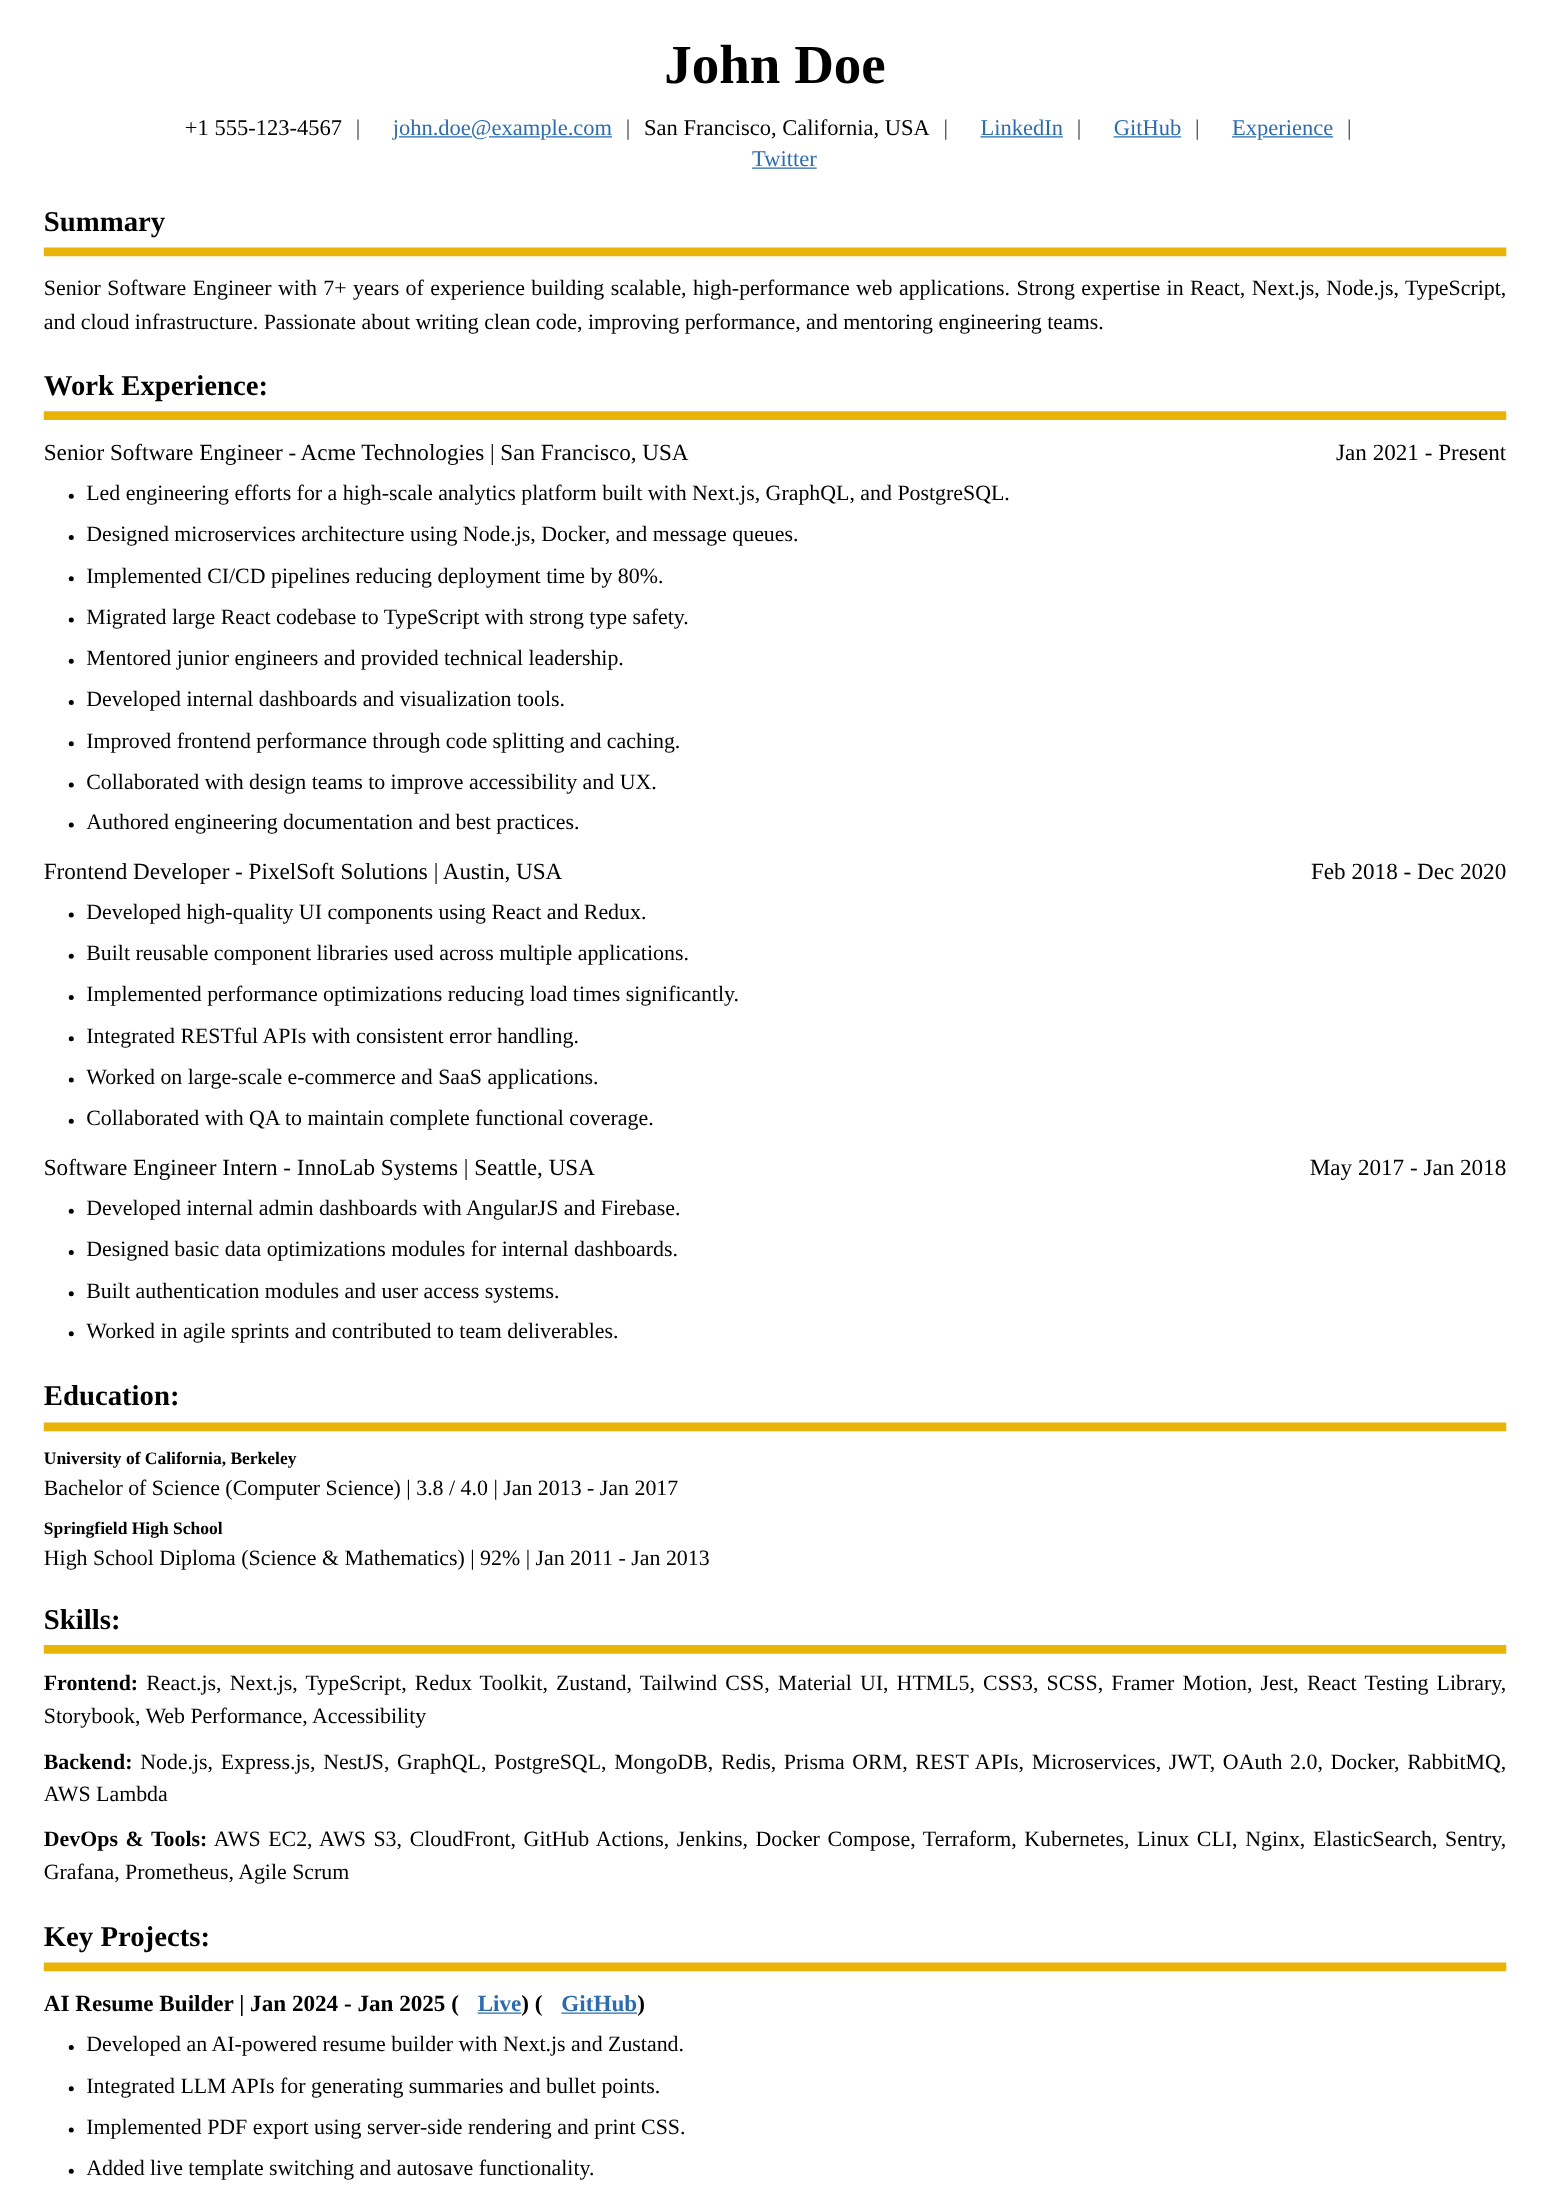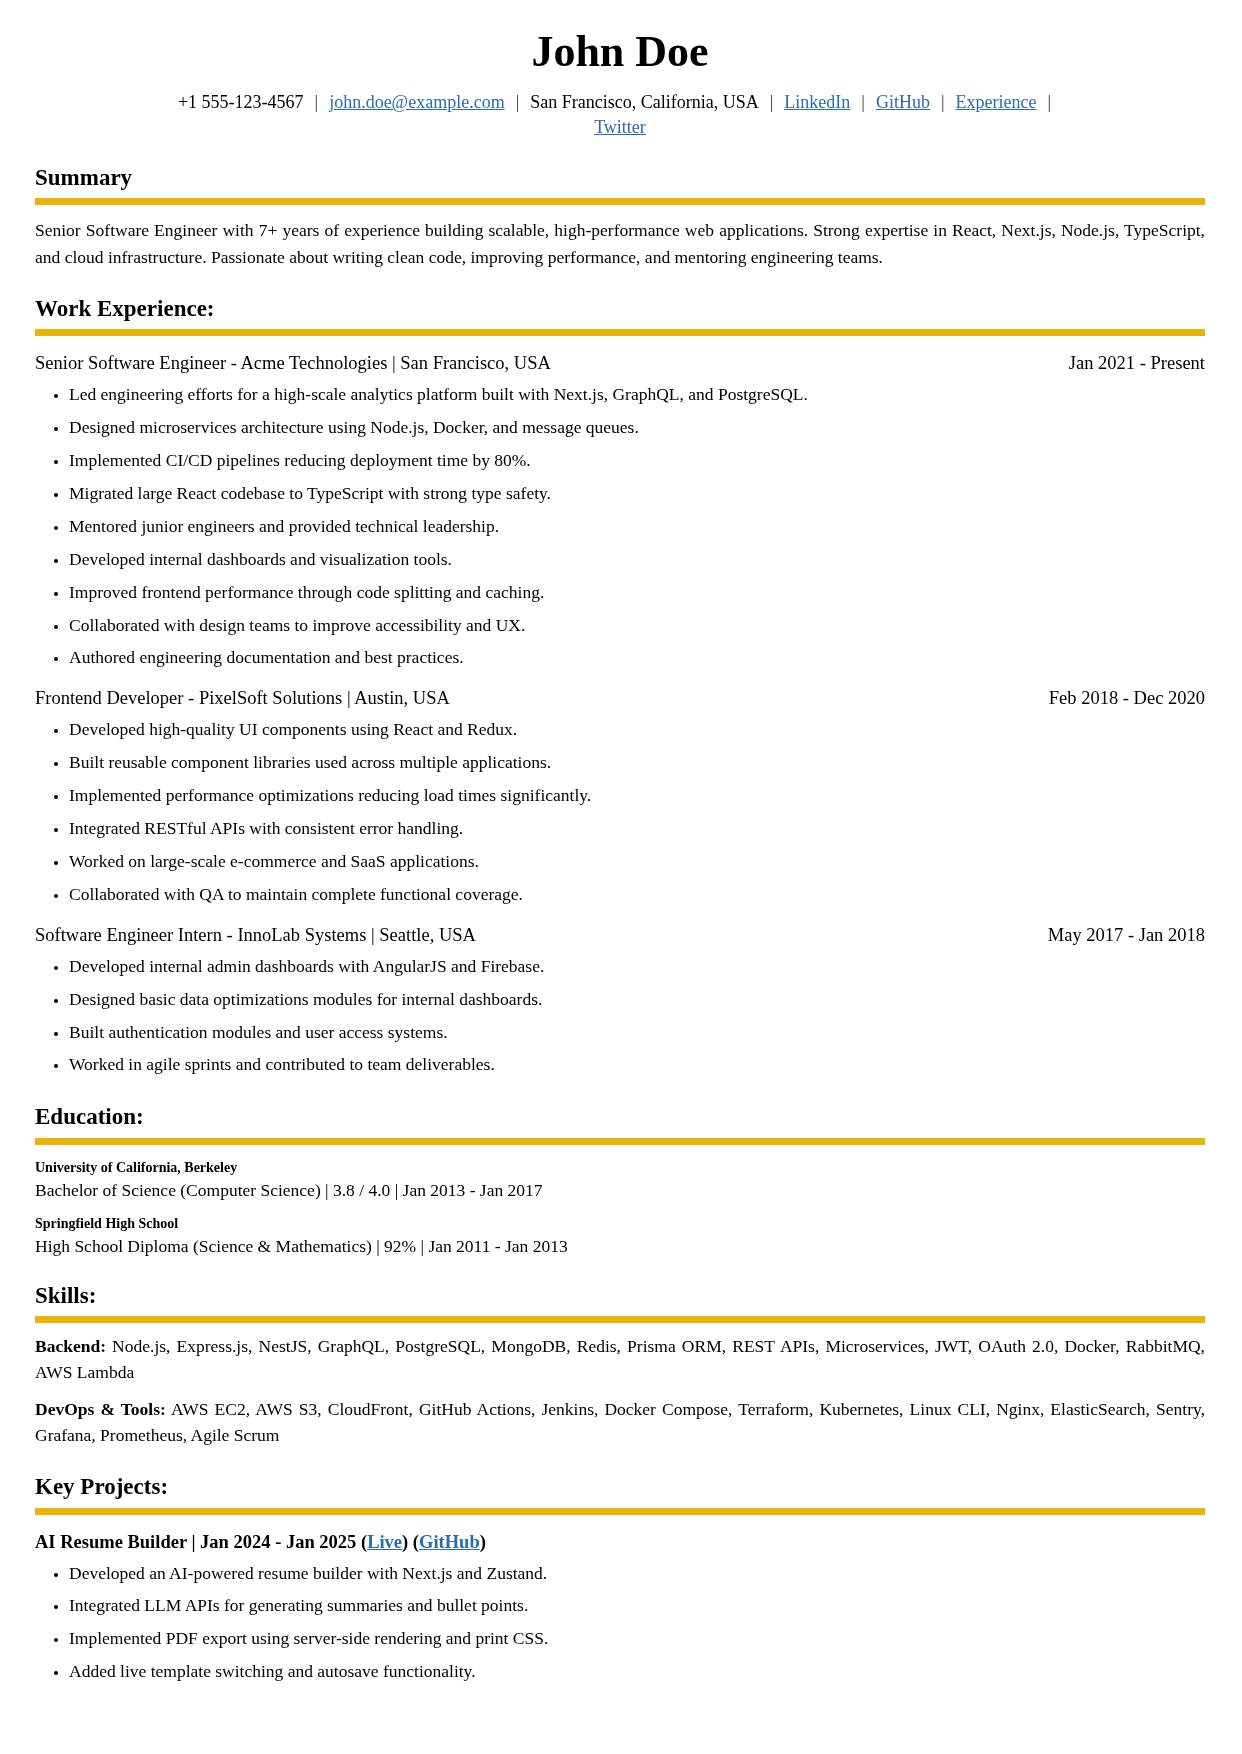--- a/index.html
+++ b/index.html
@@ -18,21 +18,21 @@
   .name {
     text-align: center;
     font-size: 44px;
     font-weight: bold;
     margin: 0 0 14px 0;
     line-height: 1.1;
   }
   .contact { text-align: center; font-size: 18px; line-height: 1.35; padding: 0 20px; }
   .contact-line { text-align: center; }
   .sep { color: #3a3a3a; margin: 0 11px; }
-  a.link { color: #2b6cb0; text-decoration: underline; cursor: pointer; }
+  a.link { color: #2b6cb0; text-decoration: underline; cursor: pointer; margin-left: 15px; }
 
   
   .section-title {
     font-size: 23px;
     font-weight: bold;
     margin: 26px 0 0 0;
     padding-bottom: 7px;
     border-bottom: 7px solid #eab308;
     line-height: 1.15;
   }
@@ -156,20 +156,21 @@
     <p class="school-name">University of California, Berkeley</p>
     <p class="school-detail">Bachelor of Science (Computer Science) | 3.8 / 4.0 | Jan 2013 - Jan 2017</p>
   </div>
   <div>
     <p class="school-name">Springfield High School</p>
     <p class="school-detail">High School Diploma (Science &amp; Mathematics) | 92% | Jan 2011 - Jan 2013</p>
   </div>
 
   <h2 class="section-title">Skills:</h2>
 
+  <p class="skill-line"><span class="skill-label">Frontend:</span><span> React.js, Next.js, TypeScript, Redux Toolkit, Zustand, Tailwind CSS, Material UI, HTML5, CSS3, SCSS, Framer Motion, Jest, React Testing Library, Storybook, Web Performance, Accessibility</span></p>
   <p class="skill-line"><span class="skill-label">Backend:</span><span> Node.js, Express.js, NestJS, GraphQL, PostgreSQL, MongoDB, Redis, Prisma ORM, REST APIs, Microservices, JWT, OAuth 2.0, Docker, RabbitMQ, AWS Lambda</span></p>
   <p class="skill-line"><span class="skill-label">DevOps &amp; Tools:</span><span> AWS EC2, AWS S3, CloudFront, GitHub Actions, Jenkins, Docker Compose, Terraform, Kubernetes, Linux CLI, Nginx, ElasticSearch, Sentry, Grafana, Prometheus, Agile Scrum</span></p>
 
   <h2 class="section-title">Key Projects:</h2>
 
   <div>
     <p class="project-title"><span>AI Resume Builder | Jan 2024 - Jan 2025 (</span><a class="link">Live</a><span>) (</span><a class="link">GitHub</a><span>)</span></p>
     <ul class="bullets">
       <li>Developed an AI-powered resume builder with Next.js and Zustand.</li>
       <li>Integrated LLM APIs for generating summaries and bullet points.</li>

